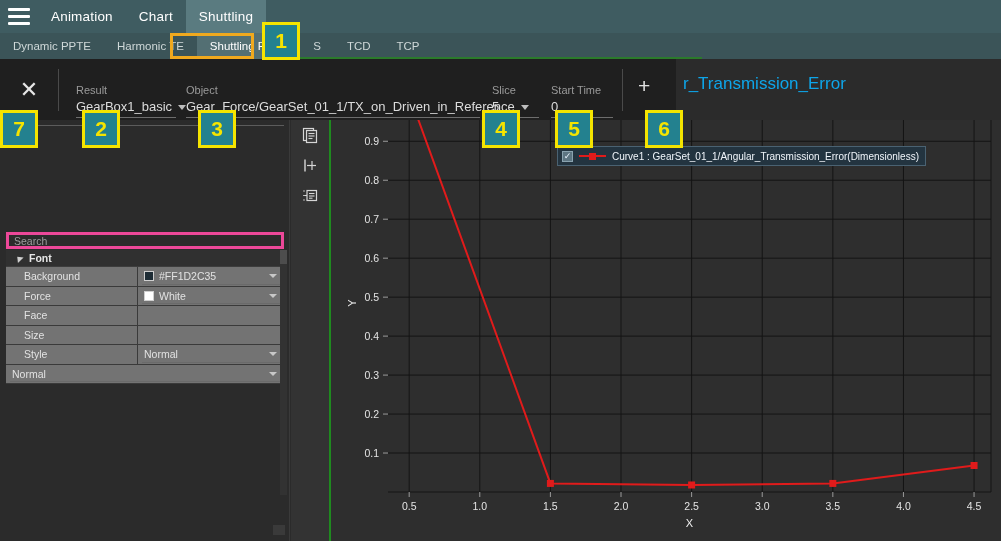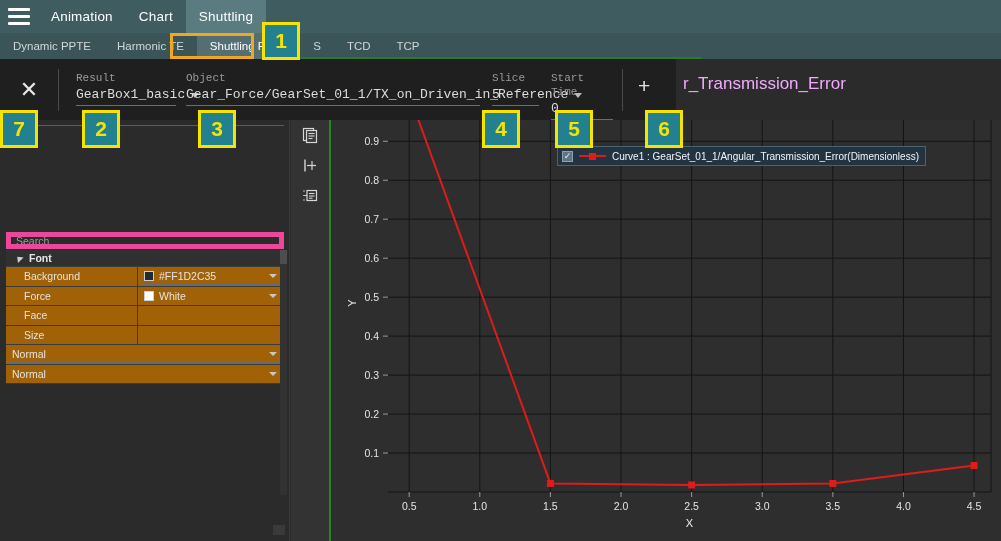--- a/index.html
+++ b/index.html
@@ -54,63 +54,63 @@
   .toolbar {
     position: absolute; left: 0; top: 59px; width: 676px; height: 61px;
     background: #1f1f1f;
   }
   .tb-close {
     position: absolute; left: 12px; top: 14px; width: 34px; height: 34px;
     color: #e8e8e8; font-size: 22px; line-height: 34px; text-align: center;
     cursor: pointer; font-weight: 300;
   }
   .tb-sep { position:absolute; top:10px; width:1px; height:42px; background:#4a4a4a; }
-  .field { position: absolute; top: 12px; font-family: Liberation Mono, monospace; }
+  .field { position: absolute; top: 24px; }
   .field .flabel { color: #9a9a9a; font-size: 11px; line-height: 14px; }
   .field .fvalrow { display:flex; align-items:flex-end; gap:6px; }
   .field .fval { color: #dcdcdc; font-size: 13px; line-height: 19px; white-space: nowrap; }
   .field .fcaret {
     width: 0; height: 0; border-left: 4.5px solid transparent;
     border-right: 4.5px solid transparent; border-top: 5px solid #bdbdbd;
     margin-bottom: 6px; cursor: pointer;
   }
   .field .funder { height:1px; background:#6d6d6d; margin-top:1px; }
   .tb-plus {
     position:absolute; left: 638px; top: 76px; color:#e0e0e0;
     font-size: 21px; line-height: 20px; cursor:pointer; font-weight:300;
   }
 
   
   .chart-title {
     position: absolute; left: 683px; top: 74px;
-    color: #f0abfc; font-size: 17px; white-space: nowrap;
+    color: #0ea5e9; font-size: 17px; white-space: nowrap;
   }
 
   
   .leftpanel {
     position: absolute; left: 0; top: 120px; width: 290px; height: 421px;
     background: #2b2b2b; border-right: 1px solid #3a3a3a;
   }
   .lp-topline { position:absolute; left:6px; top:5px; width:278px; height:1px; background:#5c5c5c; }
 
   .search-wrap {
     position: absolute; left: 6px; top: 112px; width: 278px; height: 17px;
-    background: #2b2b2b; border: 5px solid #ec4899;
+    background: #2b2b2b; border: 3px solid #ec4899;
     display:flex; align-items:flex-start;
   }
   .search-input {
     width:100%; height:100%; background: transparent; border: 0; outline: 0;
     color: #cfcfcf; font-size: 10.5px; padding: 0 5px;
     font-family: "Liberation Sans", sans-serif;
   }
   .search-input::placeholder { color:#9e9e9e; }
 
   .proptable {
     position:absolute; left:6px; top:130px; width:278px;
-    background: #a16207;
+    background: #737373;
   }
   .grouprow {
     display:flex; align-items:center; height:17px;
     background: #303030; border-bottom: 1px solid #3d3d3d;
     padding-left: 9px; gap: 6px;
   }
   .grouprow .tri {
     width:0;height:0;border-left:4px solid transparent;border-right:4px solid transparent;
     border-bottom:5px solid #cfcfcf; transform: rotate(-45deg);
   }
@@ -296,20 +296,21 @@
 
       <div class="proprow">
         <div class="pname">Face</div>
       </div>
 
       <div class="proprow">
         <div class="pname">Size</div>
       </div>
 
       <div class="proprow">
+        <div class="pname">Style</div>
         <div class="pval">
           <div class="ptext">Normal</div>
           <div class="pcaret"></div>
           <div class="pline"></div>
         </div>
       </div>
 
       <div class="proprow">
         <div class="pval">
           <div class="ptext">Normal</div>

